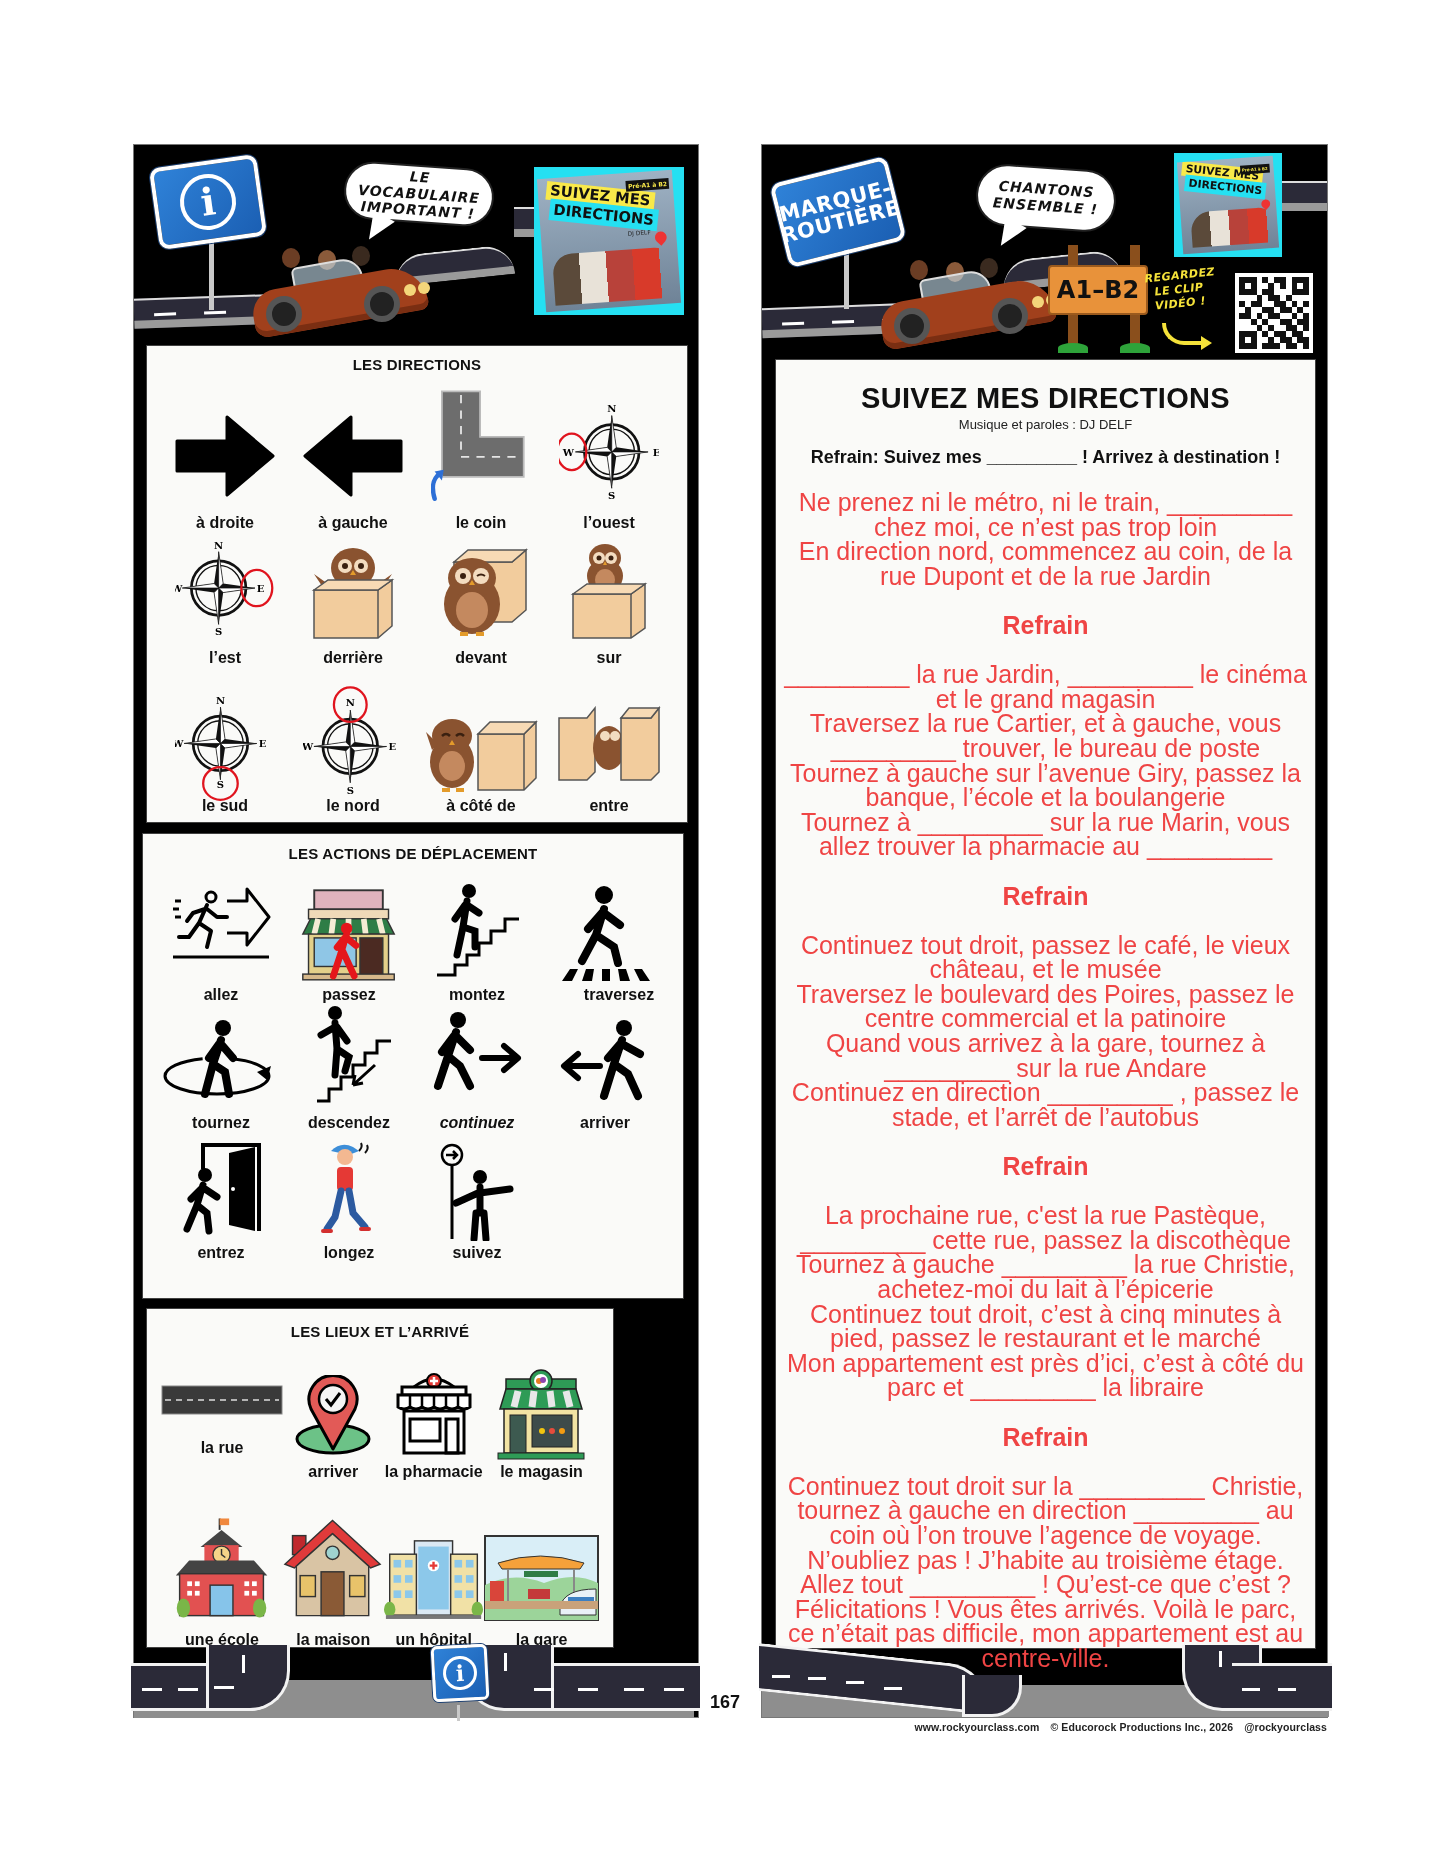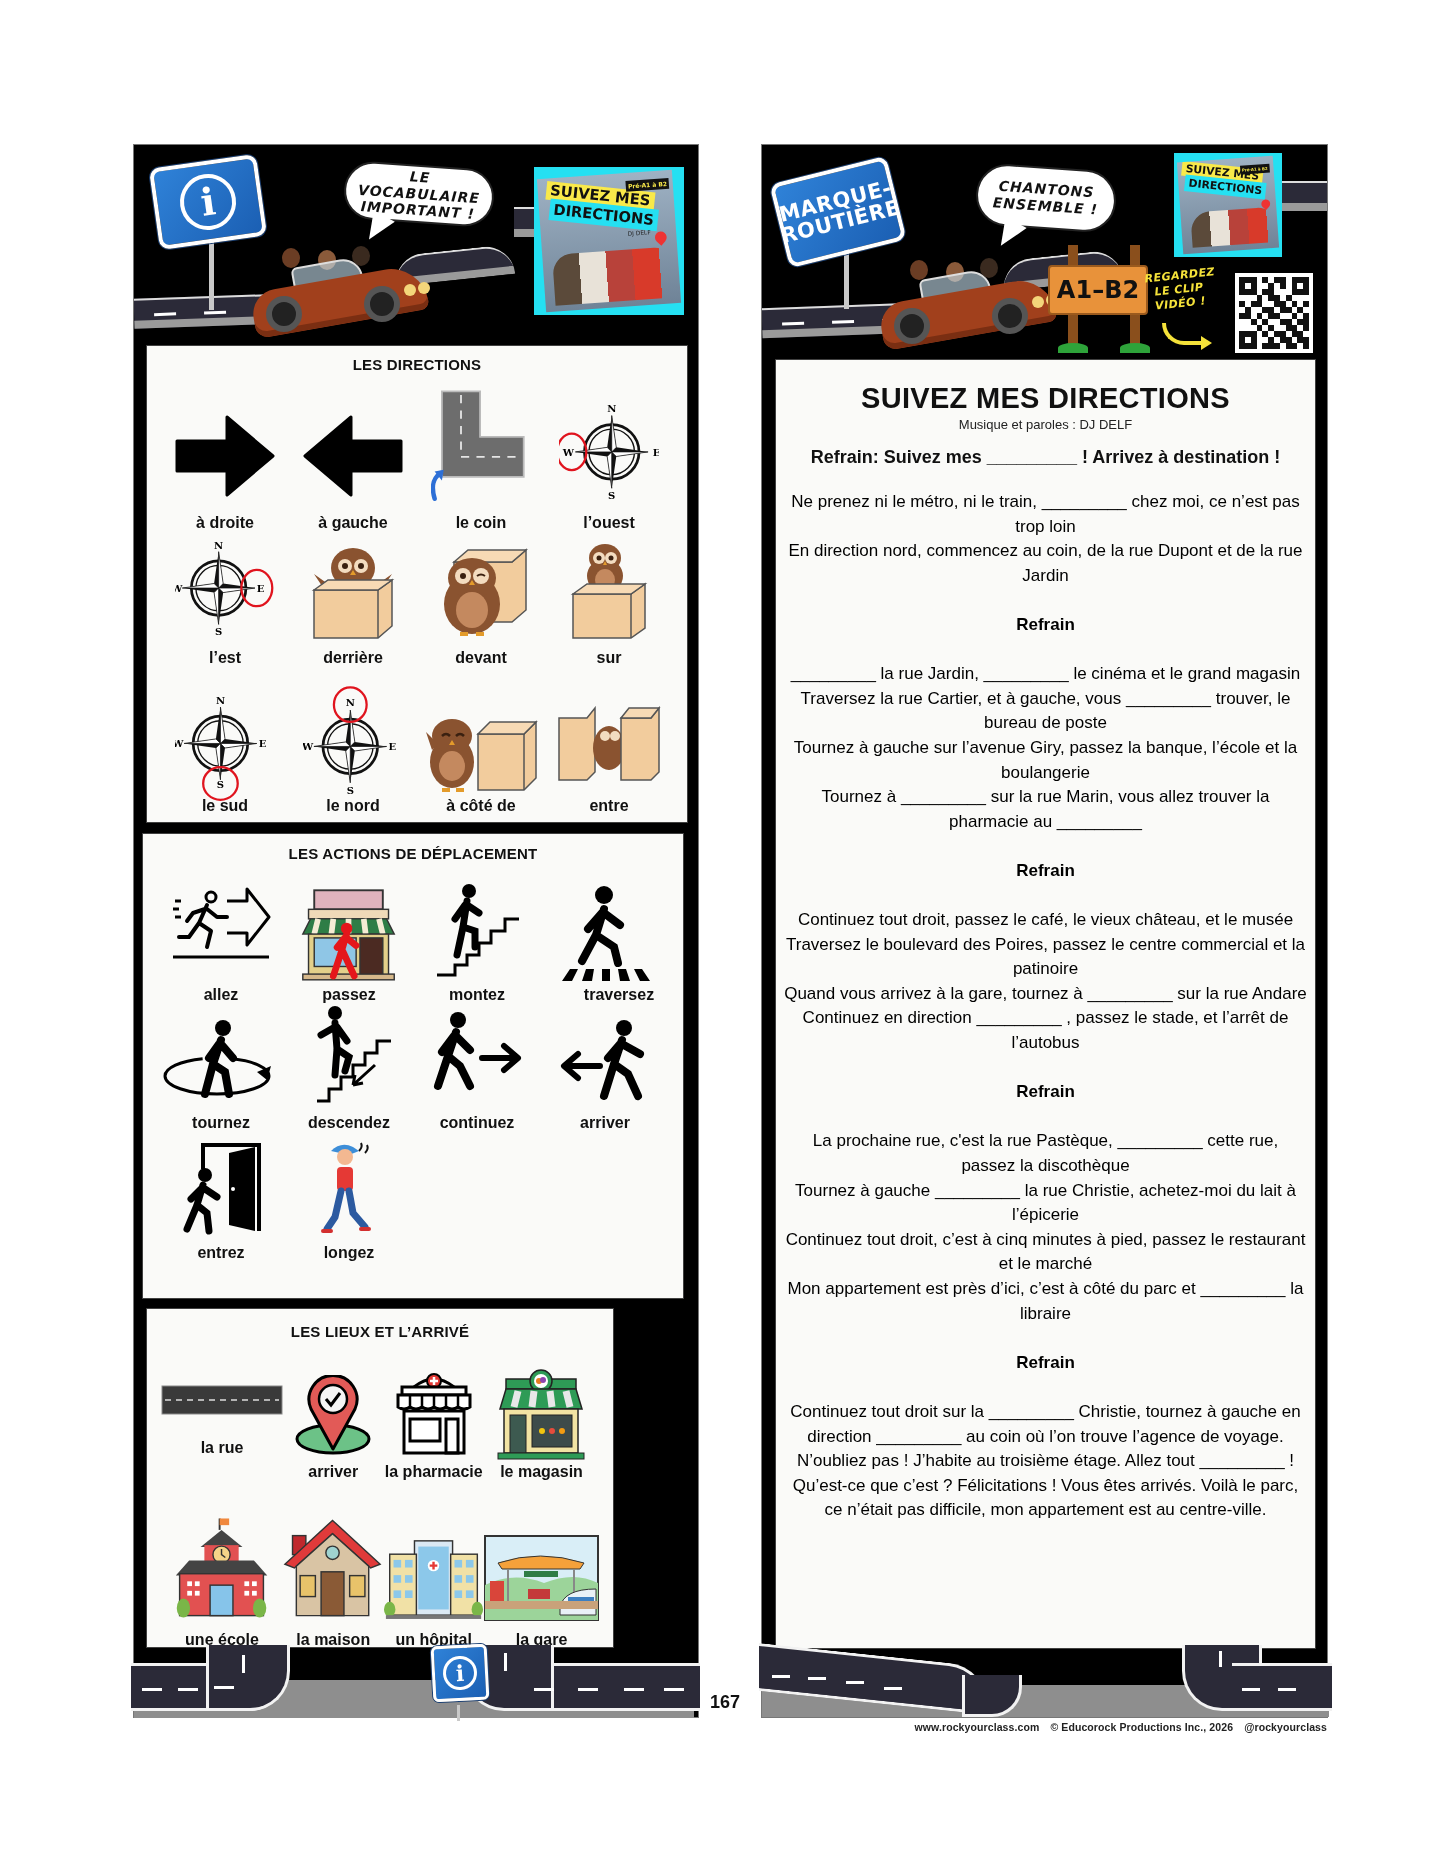--- a/index.html
+++ b/index.html
@@ -52,21 +52,21 @@
   .card-title { position: absolute; left: 0; right: 0; text-align: center; font-family: "Liberation Sans", sans-serif; font-weight: bold; font-size: 15px; letter-spacing: 0.2px; color: #111; }
   .vocab-grid { position: absolute; left: 14px; right: 14px; display: grid; grid-template-columns: repeat(4, 1fr); }
   .vocab-item { display: flex; flex-direction: column; align-items: center; justify-content: flex-end; }
   .vocab-icon { width: 100px; height: 100px; display: flex; align-items: center; justify-content: center; position: relative; }
   .vocab-label { font-family: "Liberation Sans", sans-serif; font-weight: bold; font-size: 16px; color: #111; margin-top: 8px; text-align: center; white-space: nowrap; }
 
   
   .song-title { position: absolute; left: 0; right: 0; top: 22px; text-align: center; font-family: "Liberation Sans", sans-serif; font-weight: bold; font-size: 29px; letter-spacing: 0.3px; color: #111; }
   .song-credit { position: absolute; left: 0; right: 0; top: 57px; text-align: center; font-family: "Liberation Sans", sans-serif; font-size: 13px; color: #222; }
   .song-refrain-line { position: absolute; left: 0; right: 0; top: 87px; text-align: center; font-family: "Liberation Sans", sans-serif; font-weight: bold; font-size: 18px; color: #111; }
-  .song-body { position: absolute; left: 8px; right: 8px; top: 130px; text-align: center; font-family: "Liberation Sans", sans-serif; font-size: 17px; line-height: 24.6px; color: #000000; }
+  .song-body { position: absolute; left: 8px; right: 8px; top: 130px; text-align: center; font-family: "Liberation Sans", sans-serif; font-size: 25px; line-height: 24.6px; color: #ef4444; }
   .song-body .stanza { margin-bottom: 24.6px; }
   .song-body .refrain-label { font-weight: bold; margin-bottom: 24.6px; margin-top: 0; text-align: center; }
 
   
   .bottom-road { position: absolute; background: #2b2a38; border: 3px solid #f2f2f2; }
   .bottom-road-shadow { position: absolute; background: #8e8e8e; }
   .dash-line { position: absolute; height: 3px; background: #fff; }
   .dash-v { position: absolute; width: 3px; background: #fff; }
 
   #page-number { position: absolute; left: 710px; top: 1692px; font-family: "Liberation Sans", sans-serif; font-weight: bold; font-size: 18px; color: #111; }
@@ -396,21 +396,21 @@
         <div class="vocab-label">descendez</div>
       </div>
       <div class="vocab-item">
         <div class="vocab-icon">
           <svg width="95" height="80" viewBox="0 0 95 80">
             <circle cx="28" cy="8" r="8" fill="#000"></circle>
             <path d="M26 20 L18 44 L8 74 M18 44 L30 54 L40 74 M24 24 L12 40 M26 24 L40 38" stroke="#000" stroke-width="8" stroke-linecap="round" fill="none"></path>
             <path d="M52 46 H86 M74 34 L88 46 L74 58" stroke="#000" stroke-width="6" stroke-linecap="round" stroke-linejoin="round" fill="none"></path>
           </svg>
         </div>
-        <div class="vocab-label" style="margin-top:14px;">continuez</div>
+        <div class="vocab-label" style="margin-top:14px;font-style:italic;">continuez</div>
       </div>
       <div class="vocab-item">
         <div class="vocab-icon">
           <svg width="95" height="85" viewBox="0 0 95 85">
             <circle cx="66" cy="10" r="8" fill="#000"></circle>
             <path d="M64 22 L56 46 L46 78 M56 46 L70 56 L80 78 M62 26 L50 40 M64 26 L82 36" stroke="#000" stroke-width="8" stroke-linecap="round" fill="none"></path>
             <path d="M42 48 H8 M20 36 L6 48 L20 60" stroke="#000" stroke-width="6" stroke-linecap="round" stroke-linejoin="round" fill="none"></path>
           </svg>
         </div>
         <div class="vocab-label" style="margin-top:4px;">arriver</div>
@@ -432,20 +432,32 @@
           <svg width="60" height="95" viewBox="0 0 60 95">
             <path d="M12 10 Q22 0 34 6 L40 10 L30 14 Z" fill="#3d8ed8"></path>
             <circle cx="26" cy="16" r="8" fill="#f3b891"></circle>
             <rect x="18" y="26" width="16" height="24" rx="4" fill="#e53935"></rect>
             <path d="M22 50 L16 76 L8 88 M30 50 L34 72 L46 86" stroke="#2c5aa0" stroke-width="7" stroke-linecap="round" fill="none"></path>
             <path d="M4 90 h8 M42 88 h8" stroke="#d32f2f" stroke-width="4" stroke-linecap="round"></path>
             <path d="M40 10 q4 -4 2 -8 M46 12 q4 -4 2 -8" stroke="#111" stroke-width="2" fill="none"></path>
           </svg>
         </div>
         <div class="vocab-label" style="margin-top:6px;">longez</div>
+      </div>
+      <div class="vocab-item">
+        <div class="vocab-icon">
+          <svg width="75" height="98" viewBox="0 0 75 98">
+            <circle cx="12" cy="12" r="10" fill="none" stroke="#000" stroke-width="2.5"></circle>
+            <path d="M6 12 h10 M13 8 l4 4 l-4 4" stroke="#000" stroke-width="2.5" fill="none"></path>
+            <path d="M12 22 V96" stroke="#000" stroke-width="3"></path>
+            <circle cx="40" cy="34" r="7" fill="#000"></circle>
+            <path d="M40 44 V70 M36 70 L34 96 M44 70 L46 96 M40 50 L70 46 M38 50 L16 60" stroke="#000" stroke-width="7" stroke-linecap="round" fill="none"></path>
+          </svg>
+        </div>
+        <div class="vocab-label" style="margin-top:2px;">suivez</div>
       </div>
     </div>
   </div>
 
   <div class="card" style="left:12px;top:1163px;width:468px;height:340px;">
     <div class="card-title" style="top:14px;">LES LIEUX ET L’ARRIVÉ</div>
     <div class="vocab-grid" style="top:44px;grid-template-rows:128px 168px;">
       <div class="vocab-item" style="justify-content:flex-start;padding-top:30px;">
         <div class="vocab-icon" style="height:34px;width:122px;">
           <svg width="122" height="32" viewBox="0 0 122 32">

